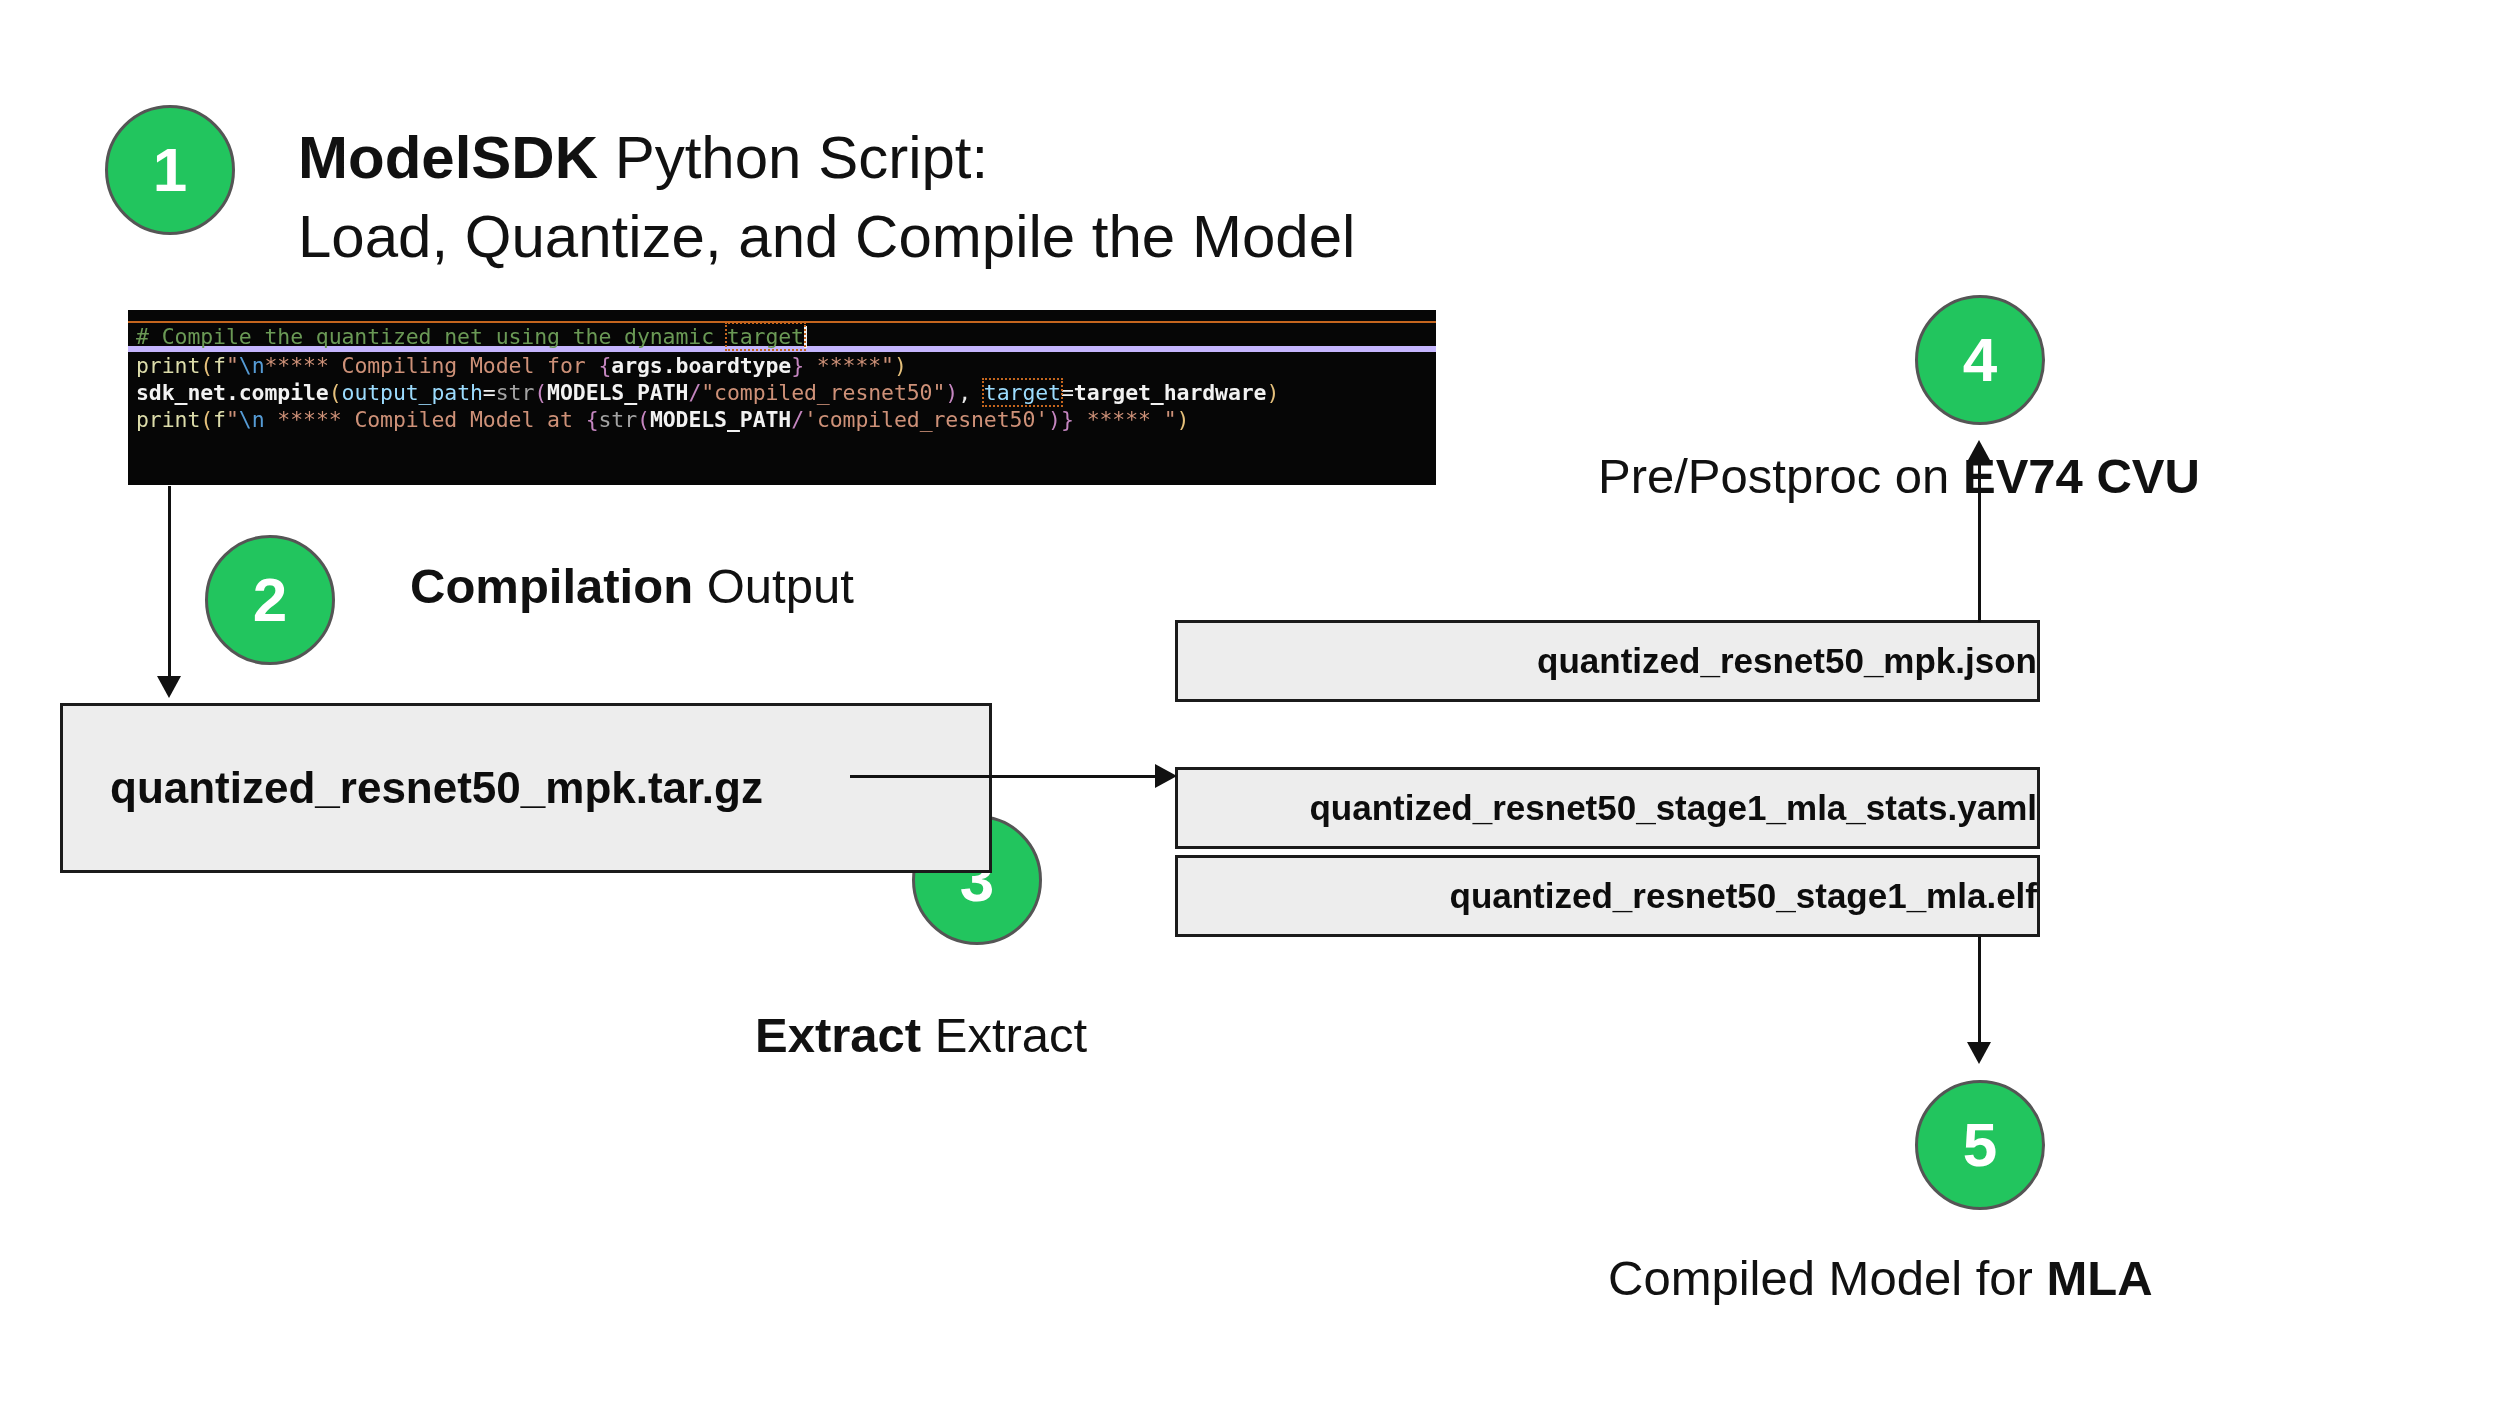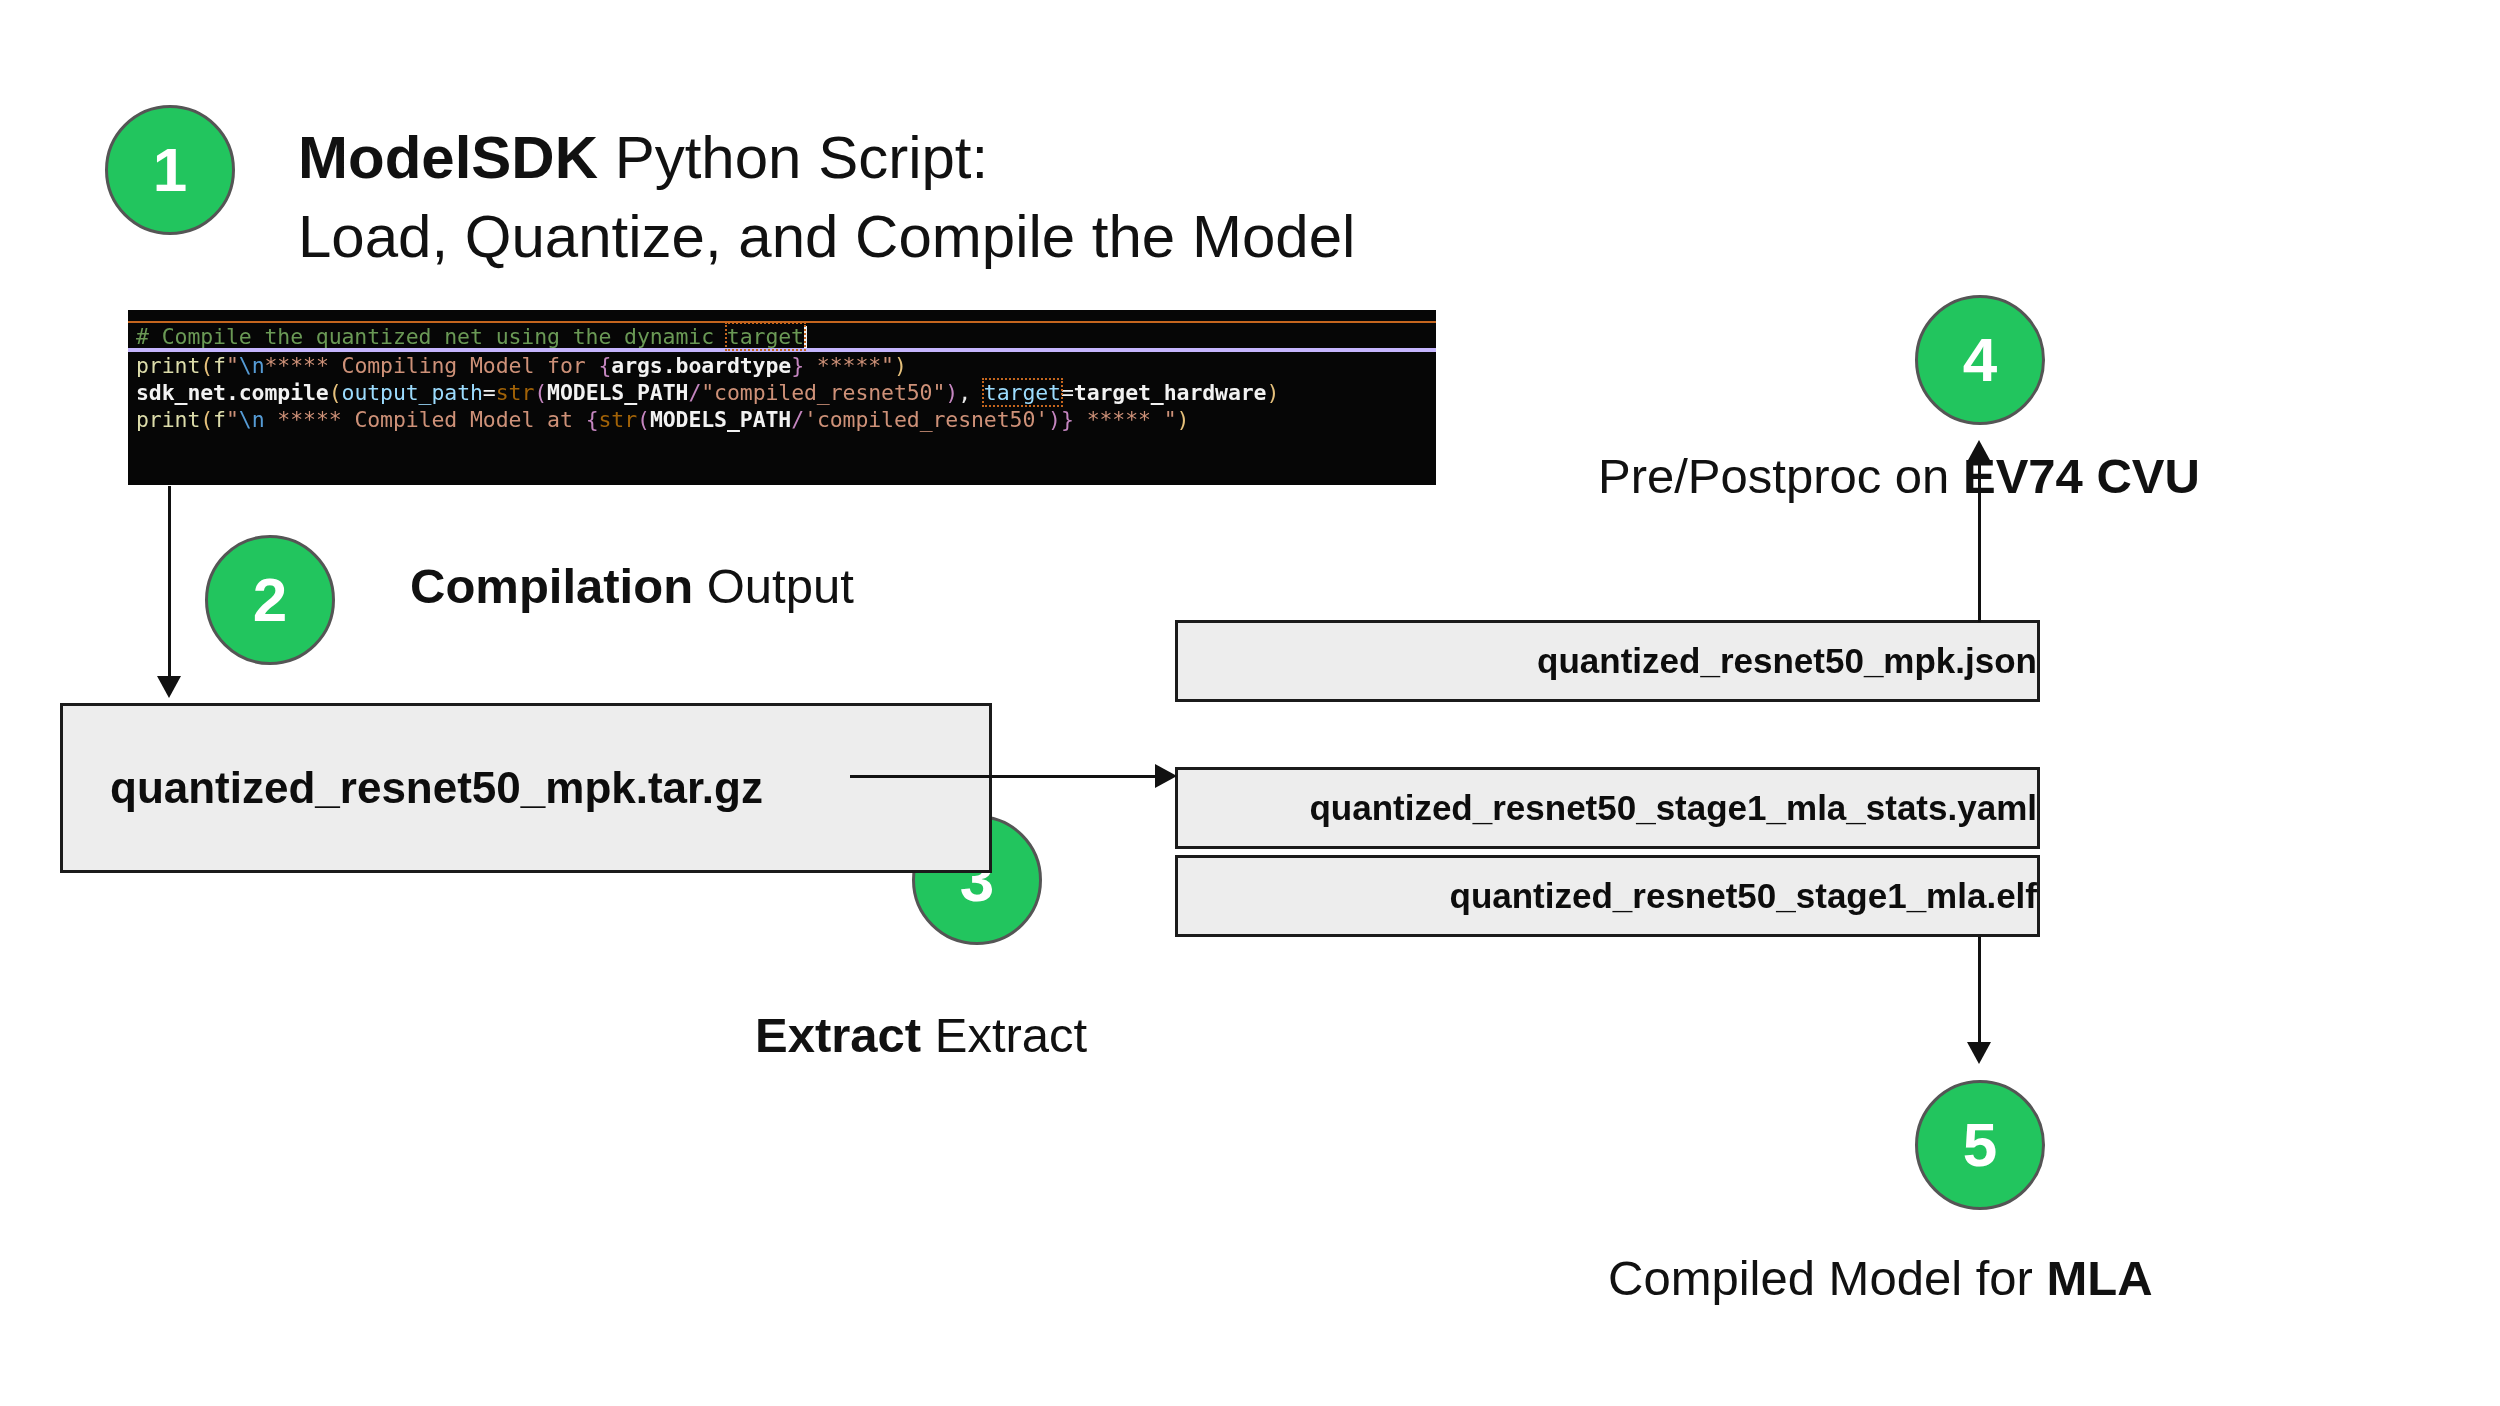--- a/index.html
+++ b/index.html
@@ -96,40 +96,40 @@
     user-select: none;
   }
   .code-line {
     position: relative;
     white-space: pre;
     padding-left: 8px;
     height: 27px;
   }
   .code-line.current {
     border-top: 2px solid #c4651e;
-    border-bottom: 4px solid #c4b5fd;
+    border-bottom: 6px solid #c4b5fd;
     height: 31px;
     line-height: 27px;
     box-sizing: border-box;
   }
   .tok-box {
     outline: 2px dotted #c4651e;
   }
   .cursor {
     display: inline-block;
     width: 3px;
     height: 22px;
     background: #f0f0f0;
     vertical-align: -4px;
     margin-left: 0px;
   }
   
   .c-comment { color: #6a9955; }
   .c-fn      { color: #f2f2f2; font-weight: 700; }
-  .c-builtin { color: #a16207; }
+  .c-builtin { color: #a3a3a3; }
   .c-paren-y { color: #e5c07b; }
   .c-paren-v { color: #c586c0; }
   .c-paren-b { color: #569cd6; }
   .c-str     { color: #ce9178; }
   .c-var     { color: #dcdcaa; }
   .c-kwarg   { color: #9cdcfe; }
   .c-id      { color: #f2f2f2; font-weight: 700; }
   .c-plain   { color: #e8e8e8; }
   .c-op      { color: #f2f2f2; }
 

